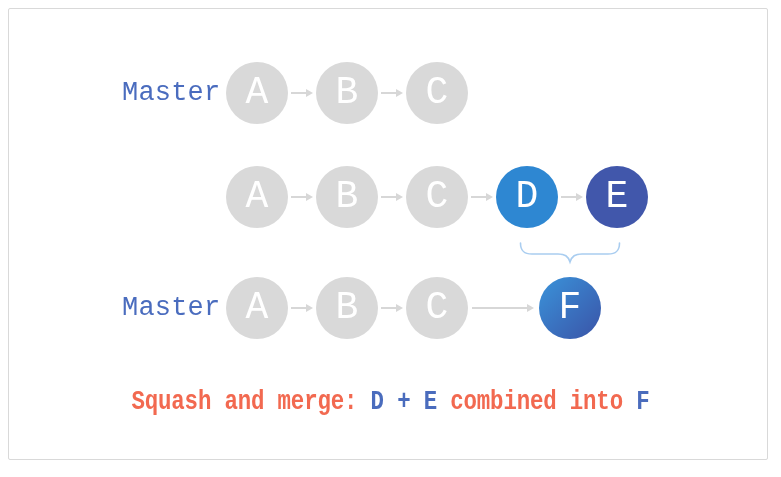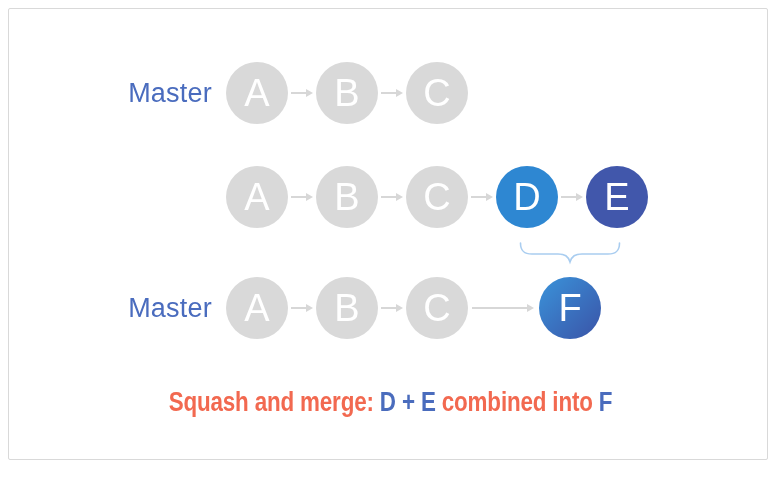--- a/index.html
+++ b/index.html
@@ -1,21 +1,21 @@
 <!DOCTYPE html>
 <html><head>
 <meta charset="utf-8">
 <style>
   html, body { margin: 0; padding: 0; background: #ffffff; }
   .stage {
     position: relative;
     width: 781px;
     height: 477px;
     background: #ffffff;
-    font-family: Liberation Sans, sans-serif;
+    font-family: Liberation Mono, monospace;
     overflow: hidden;
   }
   .frame {
     position: absolute;
     left: 8px; top: 8px;
     width: 760px; height: 452px;
     border: 1.5px solid #d9d9d9;
     border-radius: 2px;
     background: #ffffff;
     box-sizing: border-box;

